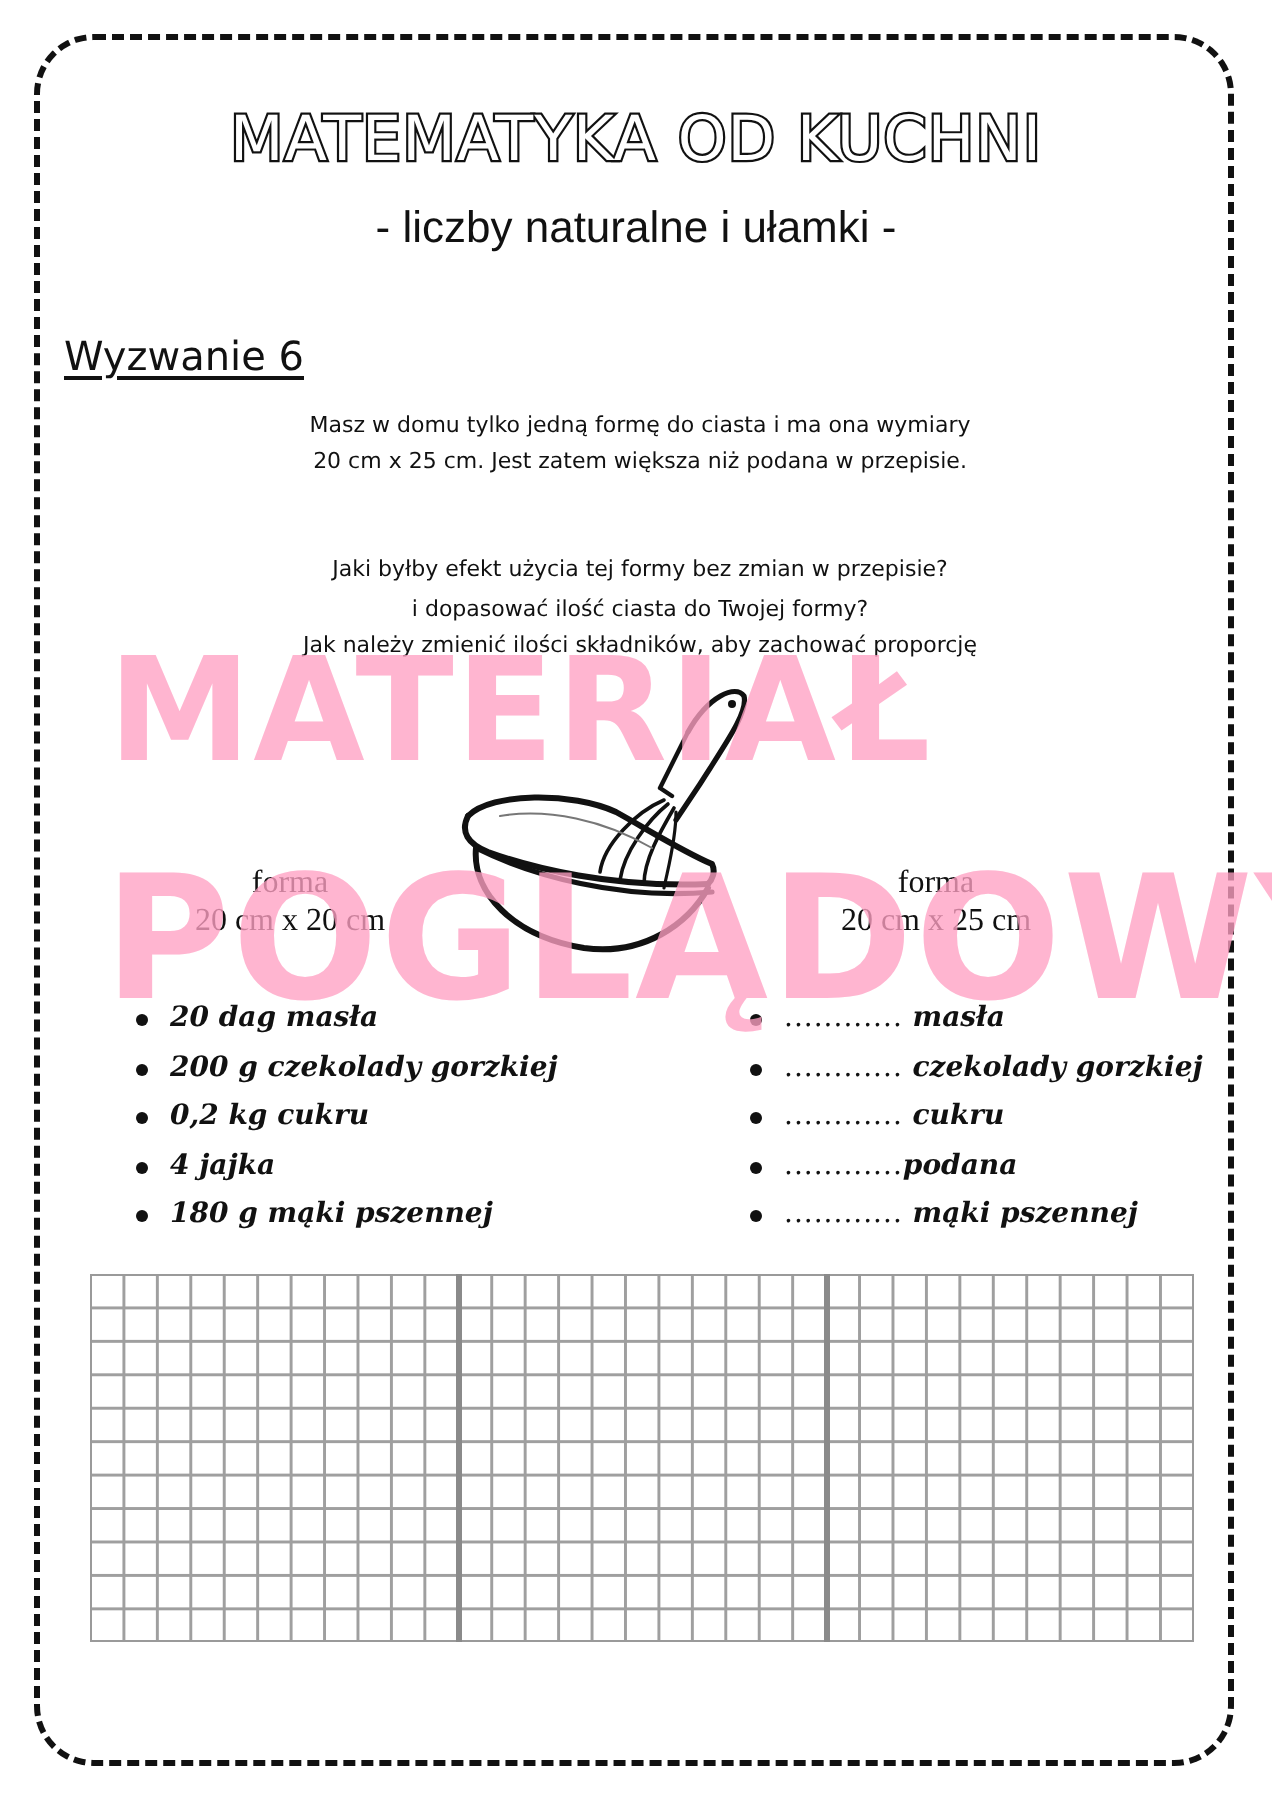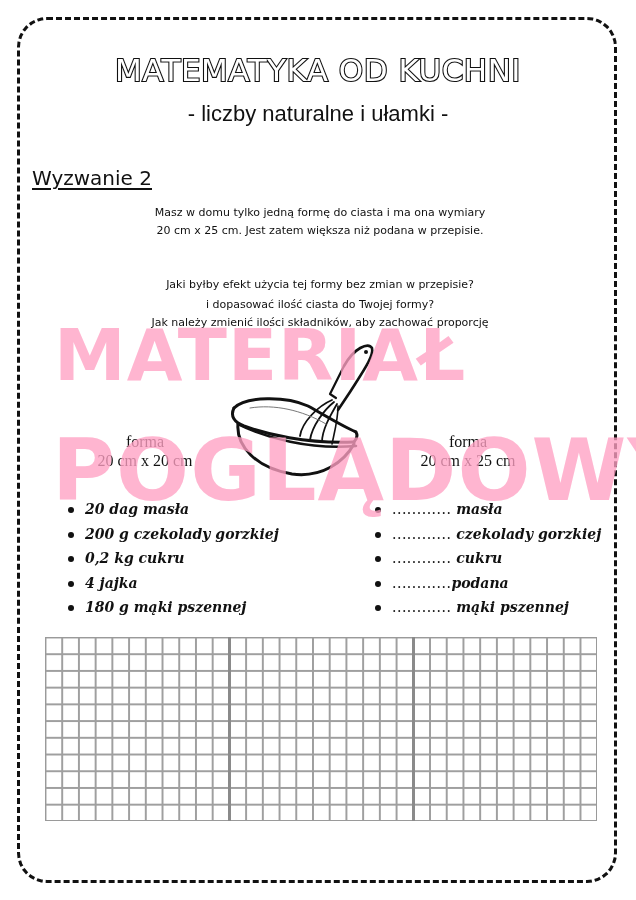--- a/index.html
+++ b/index.html
@@ -180,21 +180,21 @@
     }
   </style>
 </head>
 <body>
 
 <div class="frame"></div>
 
 <div class="title">MATEMATYKA OD KUCHNI</div>
 <div class="subtitle">- liczby naturalne i ułamki -</div>
 
-<div class="heading">Wyzwanie 2</div>
+<div class="heading">Wyzwanie 6</div>
 
 <div class="para p1">
   <div>Masz w domu tylko jedną formę do ciasta i ma ona wymiary</div>
   <div>20 cm x 25 cm. Jest zatem większa niż podana w przepisie.</div>
 </div>
 <div class="para p2">
   <div>Jaki byłby efekt użycia tej formy bez zmian w przepisie?</div>
 </div>
 <div class="para p3">
   <div>i dopasować ilość ciasta do Twojej formy?</div>

